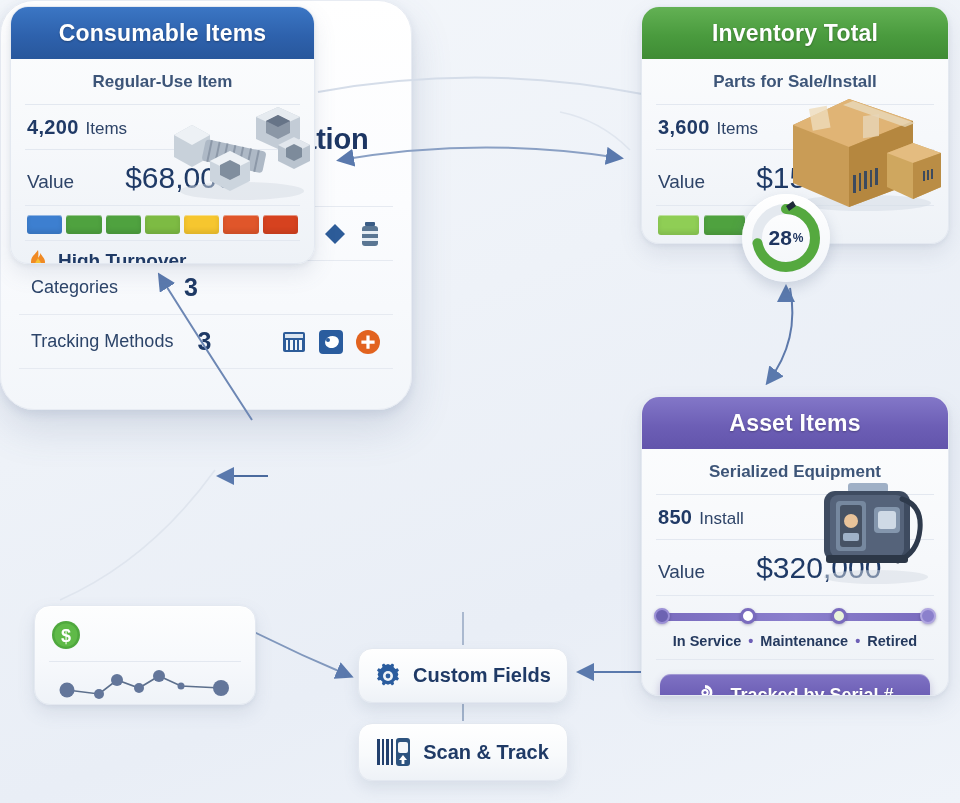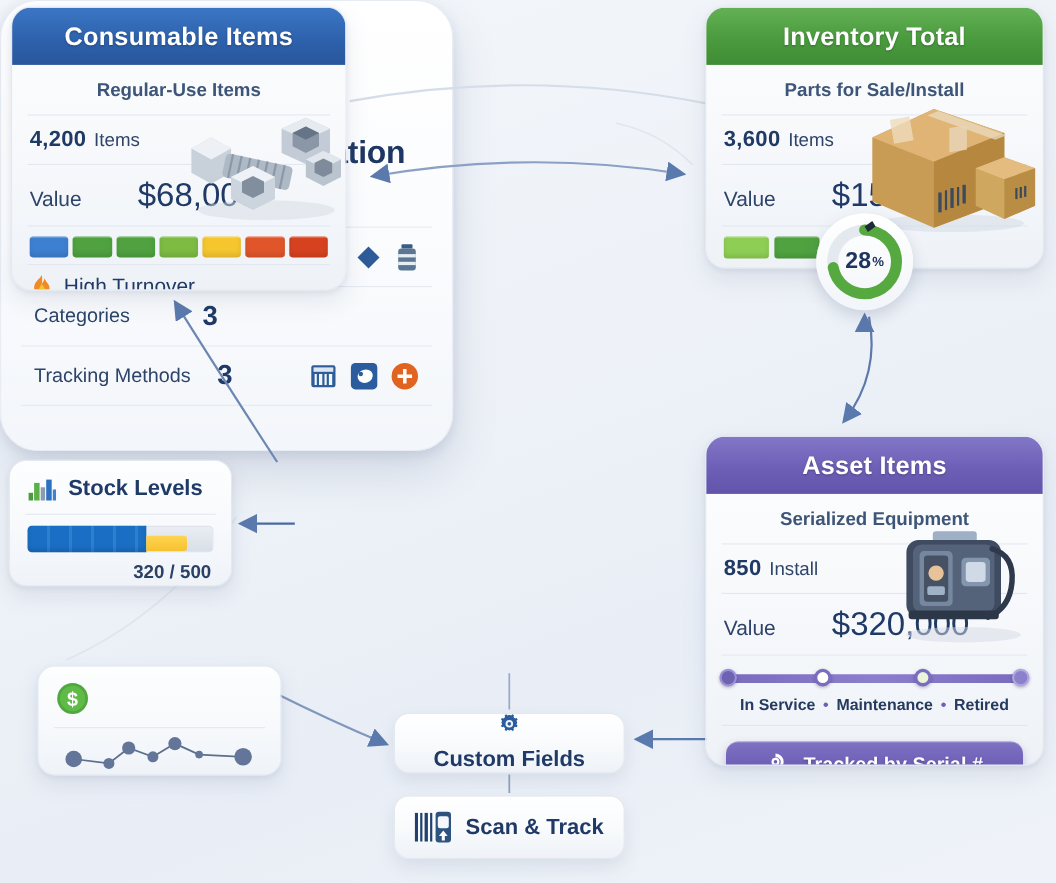--- a/index.html
+++ b/index.html
@@ -47,21 +47,21 @@
   .stat-label { font-size: 17px; color: #2e4468; }
   .stat-small { font-size: 19px; color: #2e4468; }
   .stat-val   { font-size: 30px; font-weight: normal; color: #1f3a66; margin-left: 44px; }
 
   
   #card-consumable { left: 10px; top: 6px; width: 305px; height: 258px; }
   #card-consumable .card-head { border-radius: 0; }
   .seg-bar { display: flex; gap: 4px; padding: 9px 16px 6px; }
   .seg { height: 19px; flex: 1; border-radius: 3px; box-shadow: inset 0 -3px 5px rgba(0,0,0,.10), inset 0 1px 0 rgba(255,255,255,.45); }
   .tag-row { display: flex; align-items: center; gap: 9px; padding: 8px 16px 0; }
-  .tag-text { font-size: 19px; font-weight: normal; color: #1f3a66; }
+  .tag-text { font-size: 19px; font-weight: bold; color: #1f3a66; }
 
   
   .art { position: absolute; pointer-events: none; }
   #art-bolts { right: 4px; top: 88px; width: 150px; height: 110px; }
   #art-boxes { right: 6px; top: 84px; width: 155px; height: 122px; }
   #art-asset { right: 6px; top: 80px; width: 128px; height: 110px; }
 
   
   #card-inventory { left: 641px; top: 6px; width: 308px; height: 238px; }
   .seg-green { display: flex; gap: 5px; padding: 9px 16px 10px; width: 165px; }
@@ -154,21 +154,21 @@
   }
   #stock-bar .yellow {
     position: absolute; top: 9px; bottom: 1px; border-radius: 0 3px 3px 0;
     background: linear-gradient(180deg,#ffd451,#f6c12f);
   }
   #stock-count { text-align: right; padding: 8px 18px 0; font-size: 17px; font-weight: bold; color: #2a4066; }
 
   #card-accounting { left: 34px; top: 605px; width: 222px; height: 100px; }
   #sparkline { display: block; margin: 2px auto 0; }
 
-  #card-custom { left: 358px; top: 648px; width: 210px; height: 55px; flex-direction: column; }
+  #card-custom { left: 358px; top: 648px; width: 210px; height: 55px; }
   #card-scan   { left: 358px; top: 723px; width: 210px; height: 58px; }
   .pillcard {
     position: absolute; border-radius: 14px;
     background: linear-gradient(180deg,#ffffff 0%,#f8fafc 55%,#eef2f7 100%);
     border: 1px solid #e3e8f0;
     box-shadow: 0 7px 15px rgba(90,110,140,.14), inset 0 1px 0 #fff;
     display: flex; align-items: center; justify-content: center; gap: 12px;
     z-index: 6;
   }
   .pillcard .t { font-size: 20px; font-weight: bold; color: #1f3a66; }
@@ -207,21 +207,21 @@
     <path d="M463,612 L463,645" stroke="#9aabc6" stroke-width="1.6" fill="none"></path>
 
     <path d="M463,704 L463,721" stroke="#8fa2bf" stroke-width="1.6" fill="none"></path>
 
     <path d="M215,470 Q150,560 60,600" stroke="#dfe5ee" stroke-width="1.6" fill="none"></path>
     <path d="M630,150 Q600,120 560,112" stroke="#e0e6ef" stroke-width="1.5" fill="none"></path>
   </svg>
 
   <div class="card" id="card-consumable">
     <div class="card-head head-blue">Consumable Items</div>
-    <div class="card-sub">Regular-Use Items</div>
+    <div class="card-sub">Regular-Use Item</div>
     <div class="hr"></div>
 
     <div class="stat-row">
       <span class="stat-big">4,200</span>
       <span class="stat-label">Items</span>
     </div>
     <div class="hr"></div>
 
     <div class="stat-row">
       <span class="stat-small">Value</span>
@@ -489,39 +489,20 @@
       <rect x="26" y="28" width="22" height="42" rx="3" fill="#465264"></rect>
       <circle cx="37" cy="44" r="7" fill="#e8c39a"></circle>
       <rect x="29" y="56" width="16" height="8" rx="2" fill="#9fb2c8"></rect>
       <rect x="60" y="30" width="26" height="26" rx="4" fill="#8496ad"></rect>
       <rect x="64" y="34" width="18" height="18" rx="3" fill="#cfdae6"></rect>
       <path d="M88 22 q20 6 18 30 q-2 24 -22 32" stroke="#2e3a4c" stroke-width="5" fill="none" stroke-linecap="round"></path>
       <rect x="12" y="78" width="82" height="8" rx="3" fill="#2c3747"></rect>
     </svg>
   </div>
 
-  <div class="mini" id="card-stock">
-    <div class="mini-title">
-      <svg width="26" height="22" viewBox="0 0 26 22">
-        <rect x="1" y="14" width="4" height="7" fill="#4a9b3e"></rect>
-        <rect x="6" y="5" width="5" height="16" fill="#5bb147"></rect>
-        <rect x="12" y="9" width="4" height="12" fill="#8d9bb0"></rect>
-        <rect x="17" y="2" width="5" height="19" fill="#2d72c0"></rect>
-        <rect x="23" y="11" width="3" height="10" fill="#3d83cf"></rect>
-      </svg>
-      <span class="t">Stock Levels</span>
-    </div>
-    <div class="hr"></div>
-    <div id="stock-bar" style="margin-top:10px">
-      <div class="bg"></div>
-      <div class="blue" id="stock-fill" style="width: 64%;"></div>
-      <div class="yellow" id="stock-warn" style="left: 64%; width: 22%;"></div>
-    </div>
-    <div id="stock-count">320 / 500</div>
-  </div>
 
   <div class="mini" id="card-accounting">
     <div class="mini-title">
       <svg width="30" height="30" viewBox="0 0 30 30">
         <circle cx="15" cy="15" r="14" fill="#4fa83e"></circle>
         <circle cx="15" cy="15" r="11.5" fill="#5fba48"></circle>
         <text x="15" y="22" font-family="Liberation Sans, sans-serif" font-size="18" font-weight="bold" fill="#ffffff" text-anchor="middle">$</text>
       </svg>
     </div>
     <div class="hr"></div>

